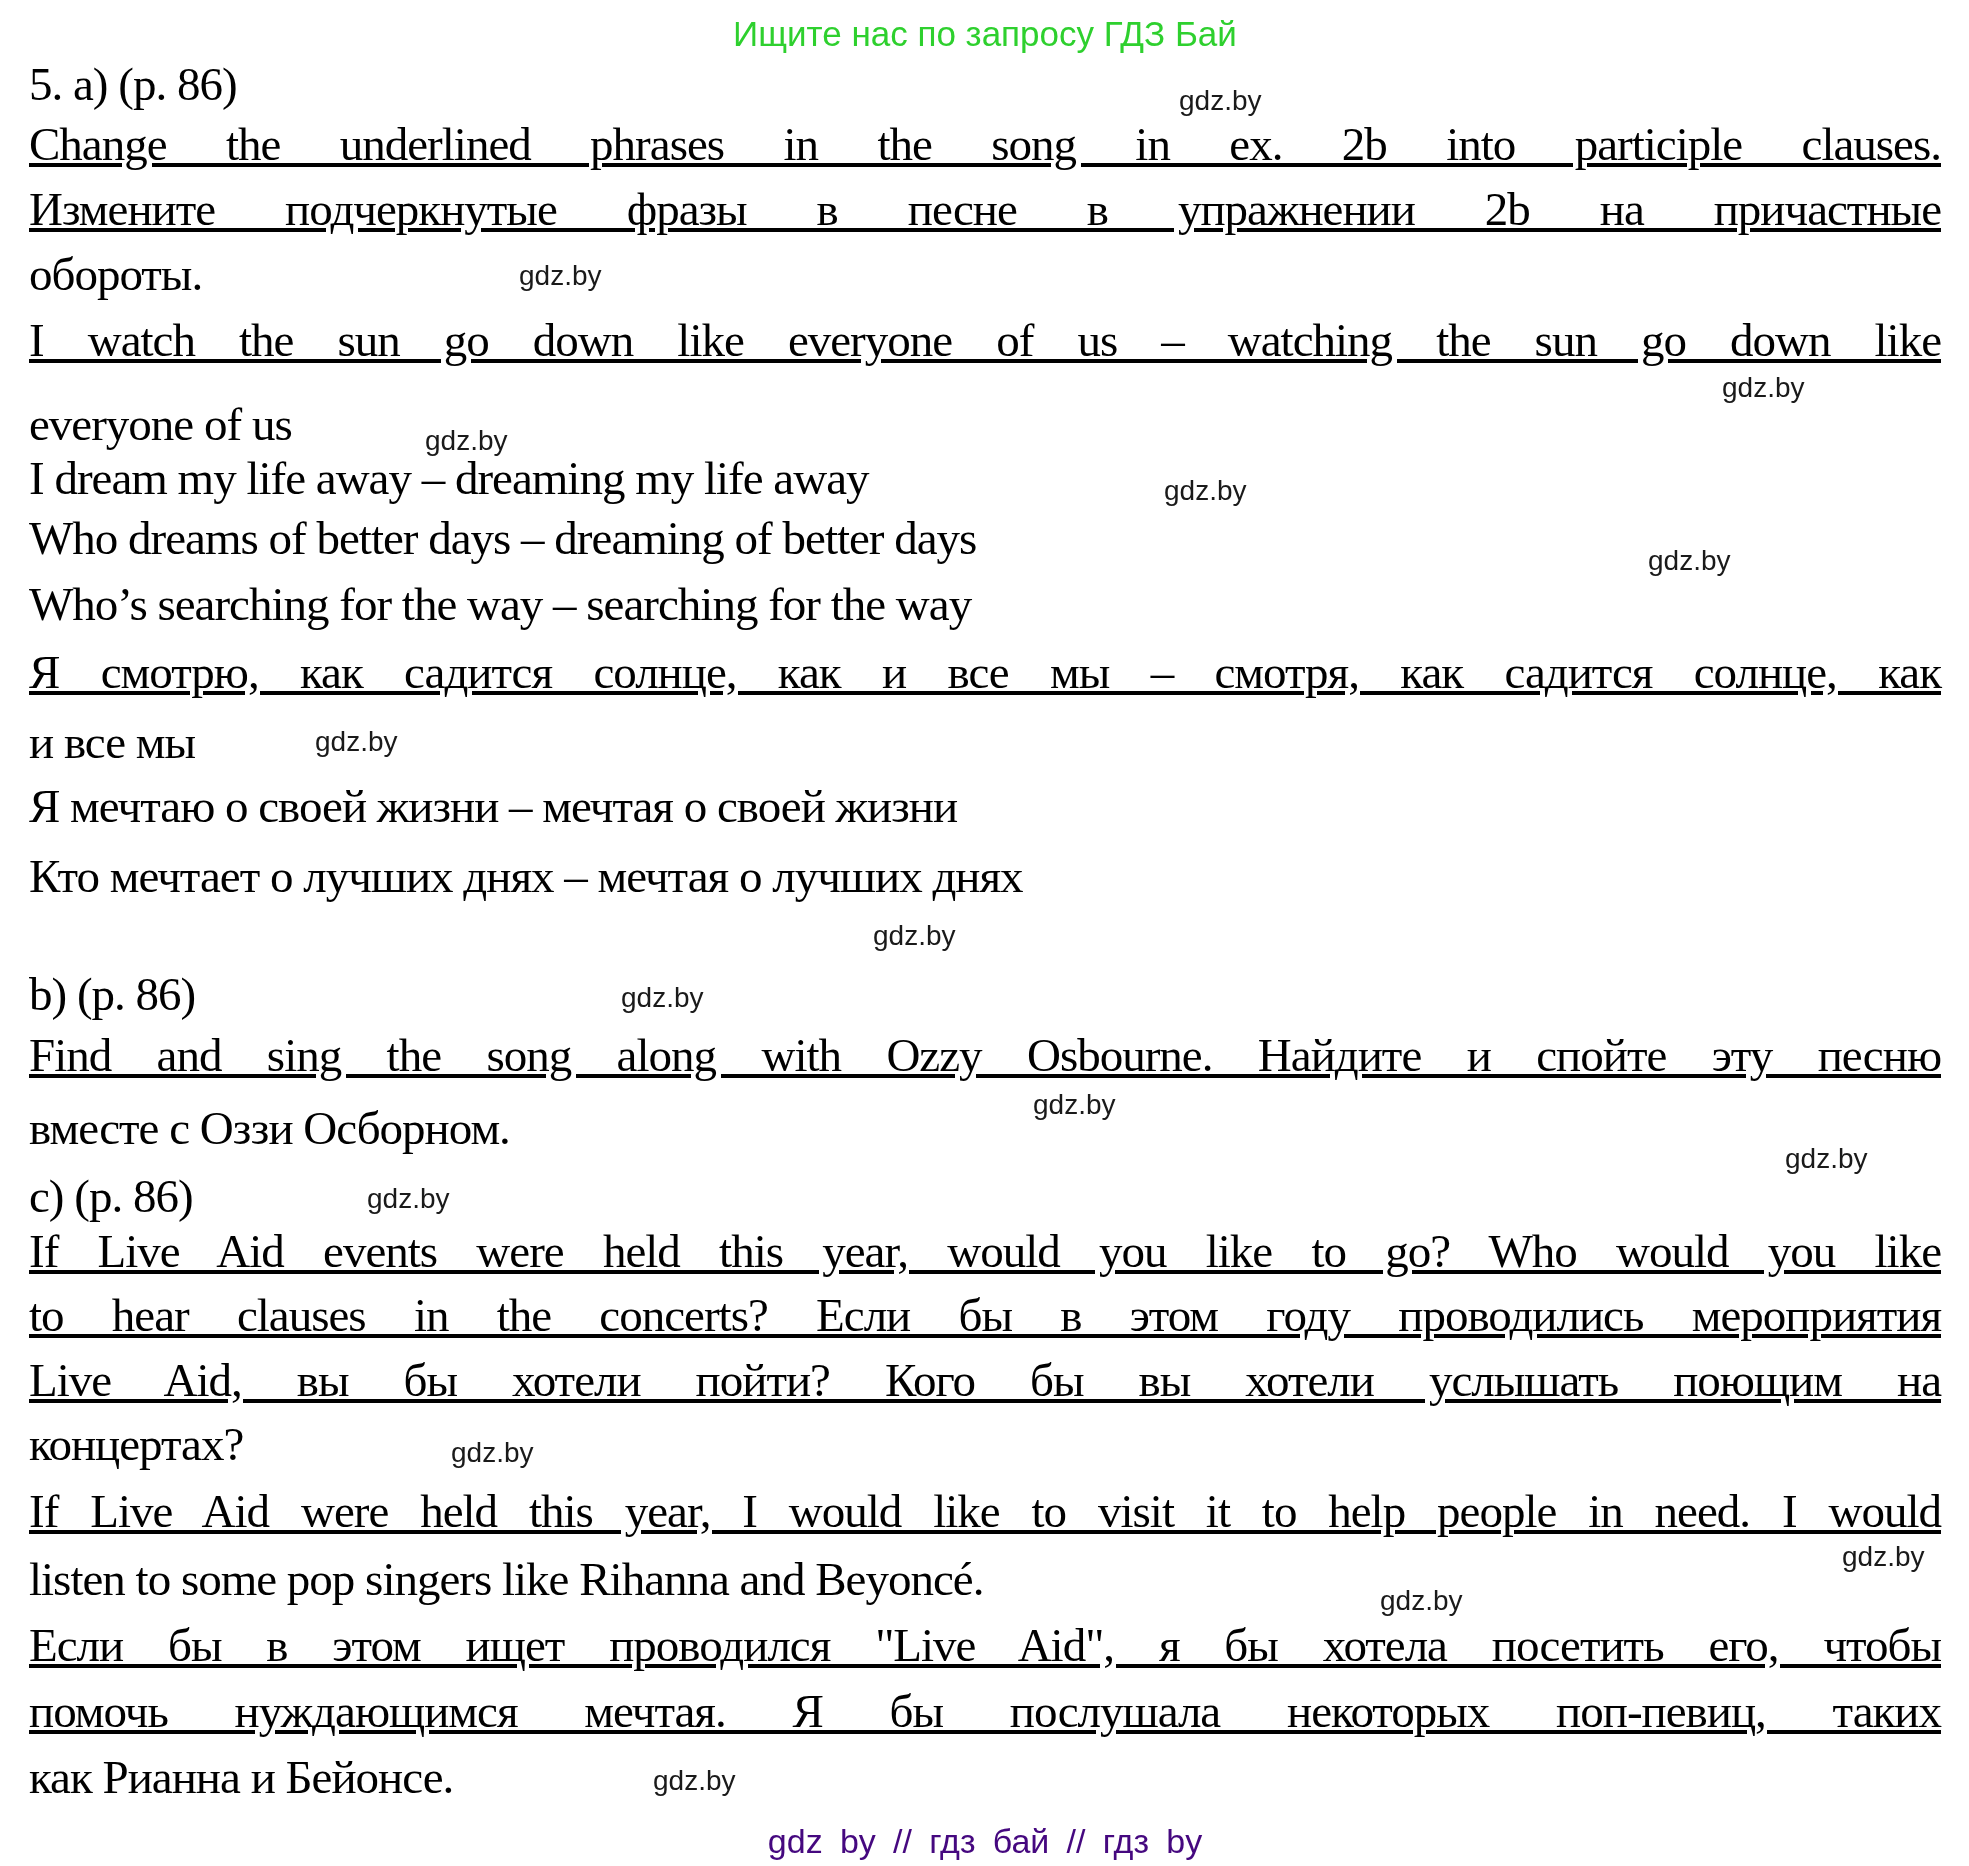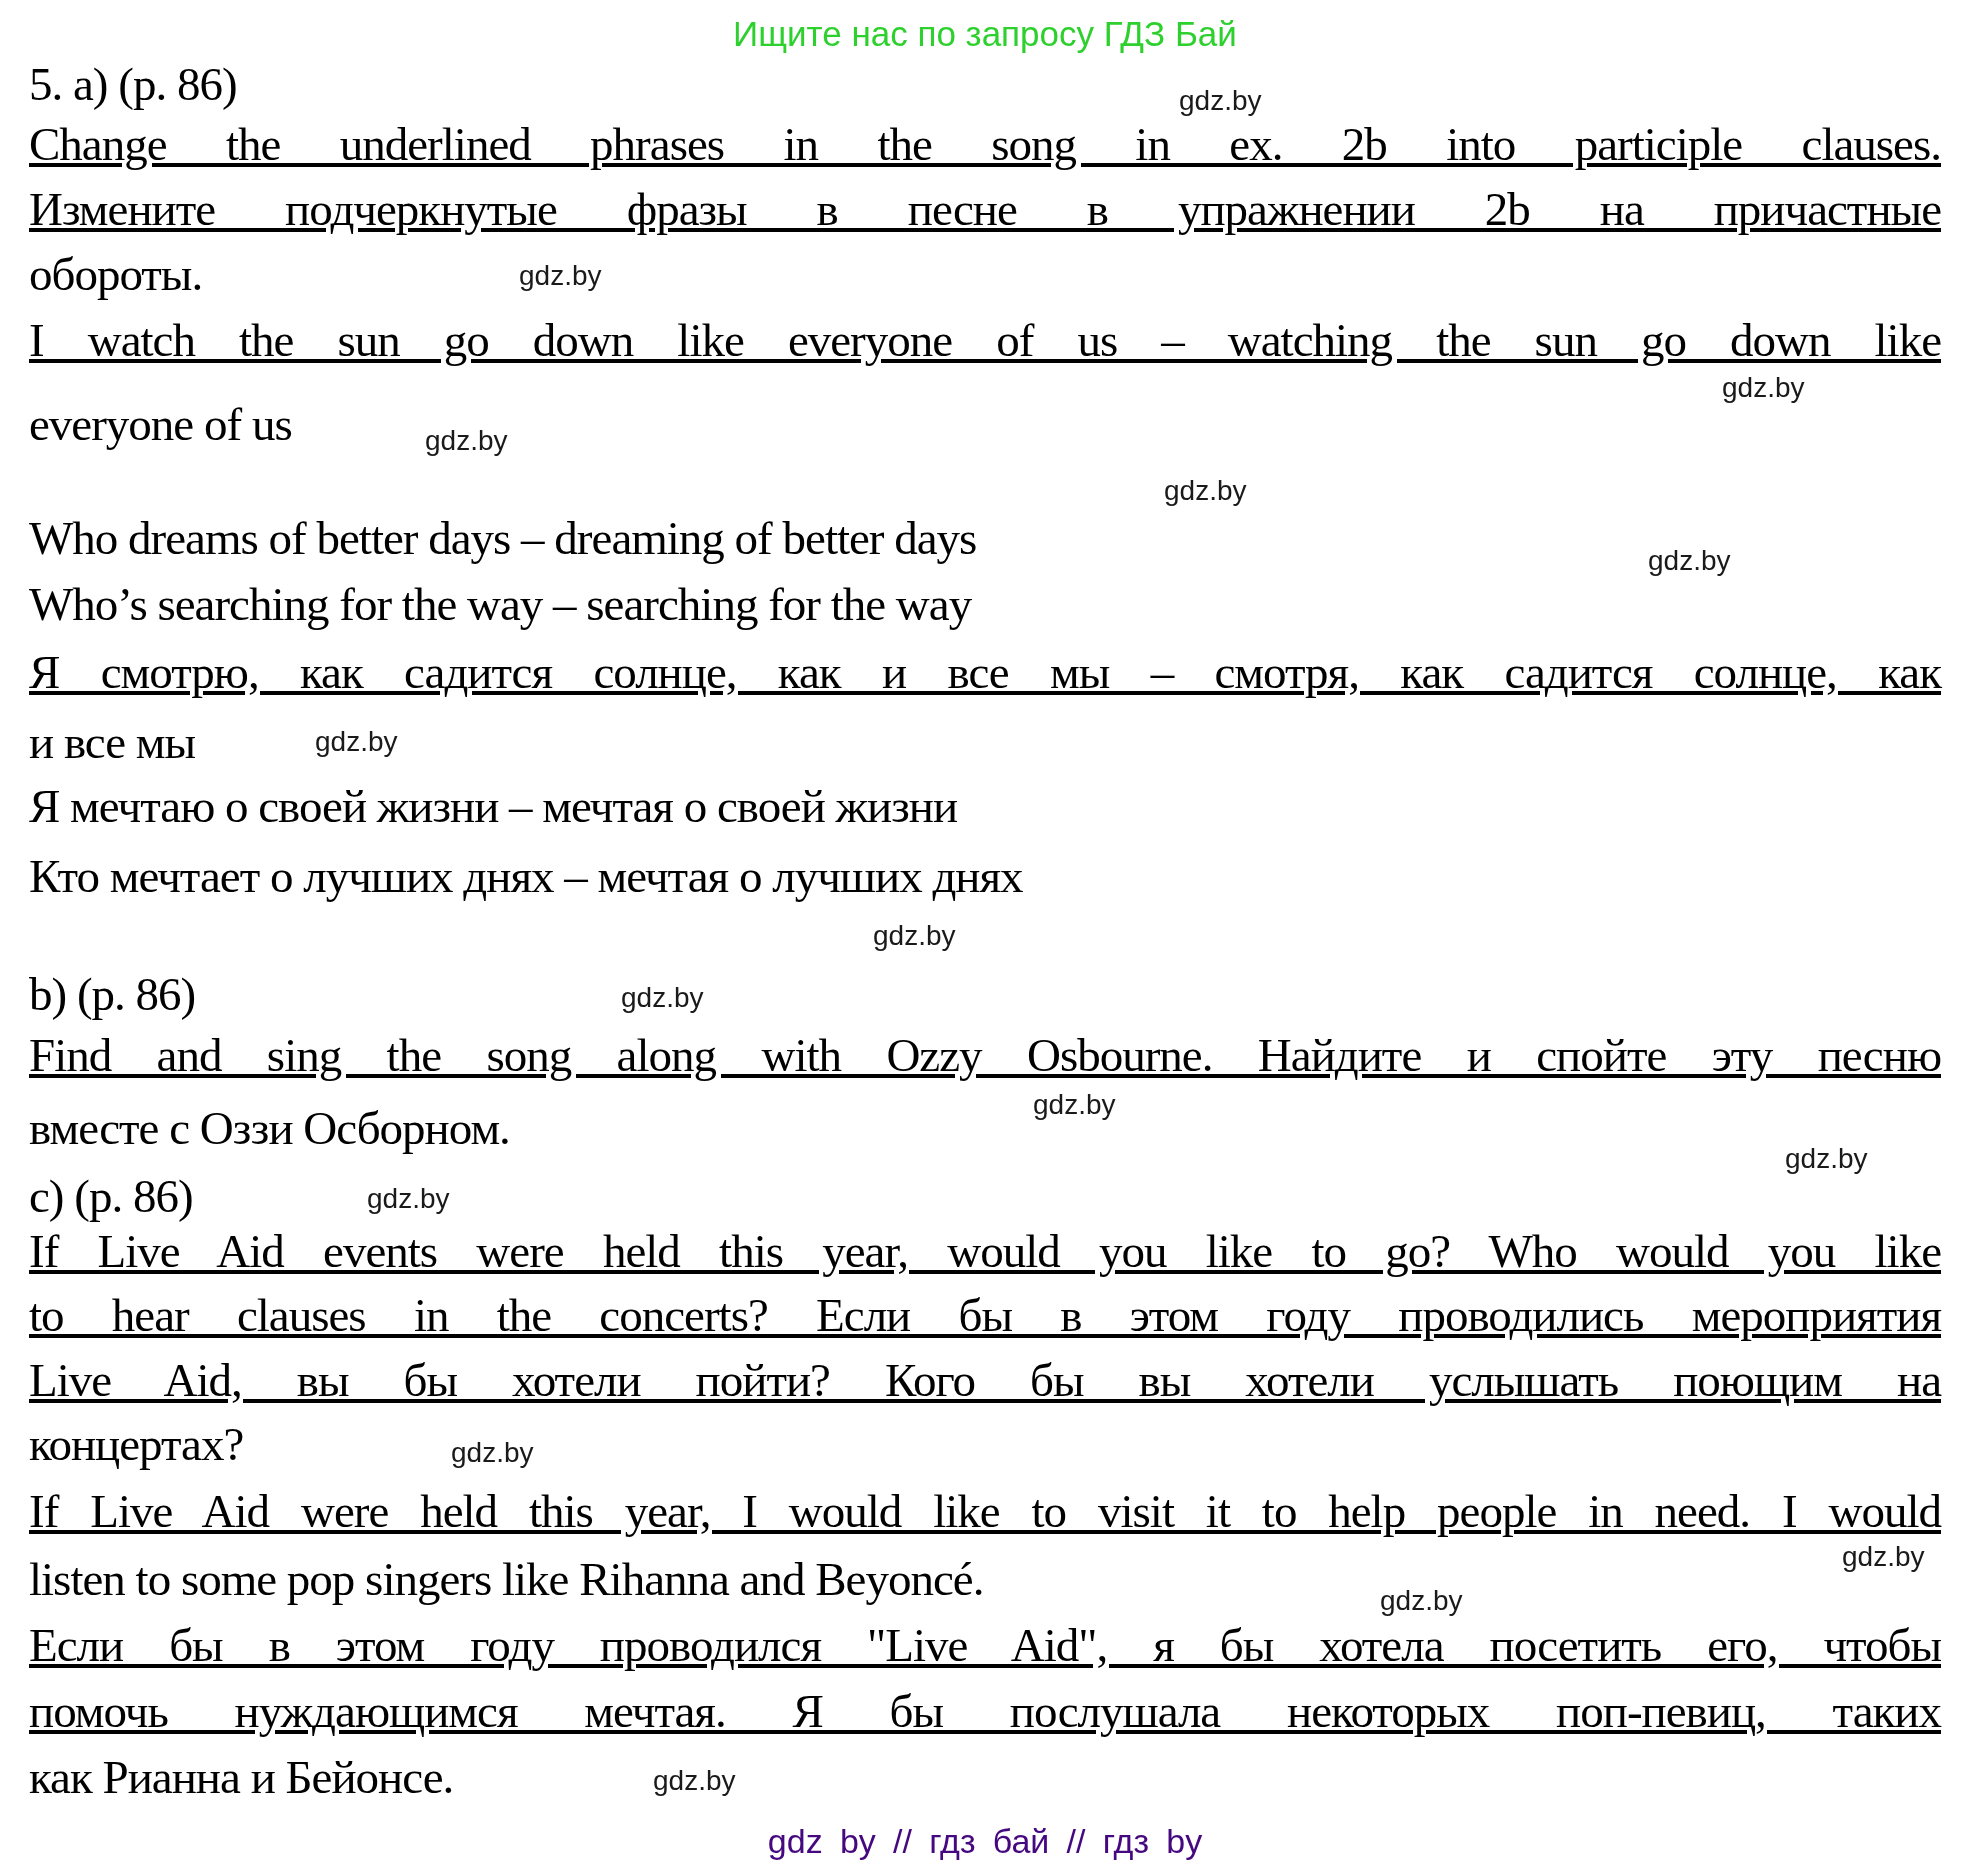--- a/index.html
+++ b/index.html
@@ -90,20 +90,21 @@
     <span>I watch the sun go down like everyone of us – watching the sun go down like</span>
     <span class="wm w4">gdz.by</span>
   </div>
 
   <div class="line l5">
     <span>everyone of us</span>
     <span class="wm w5">gdz.by</span>
   </div>
 
   <div class="line l6">
+    <span>I dream my life away – dreaming my life away</span>
     <span class="wm w6">gdz.by</span>
   </div>
 
   <div class="line l7">
     <span>Who dreams of better days – dreaming of better days</span>
     <span class="wm w7">gdz.by</span>
   </div>
 
   <div class="line l8">
     <span>Who’s searching for the way – searching for the way</span>
@@ -171,21 +172,21 @@
     <span>If Live Aid were held this year, I would like to visit it to help people in need. I would</span>
     <span class="wm w22">gdz.by</span>
   </div>
 
   <div class="line l23">
     <span>listen to some pop singers like Rihanna and Beyoncé.</span>
     <span class="wm w23">gdz.by</span>
   </div>
 
   <div class="line just l24">
-    <span>Если бы в этом году проводился "Live Aid", я бы хотела посетить его, чтобы</span>
+    <span>Если бы в этом ищет проводился "Live Aid", я бы хотела посетить его, чтобы</span>
   </div>
 
   <div class="line just l25">
     <span>помочь нуждающимся мечтая. Я бы послушала некоторых поп-певиц, таких</span>
   </div>
 
   <div class="line l26">
     <span>как Рианна и Бейонсе.</span>
     <span class="wm w26">gdz.by</span>
   </div>

